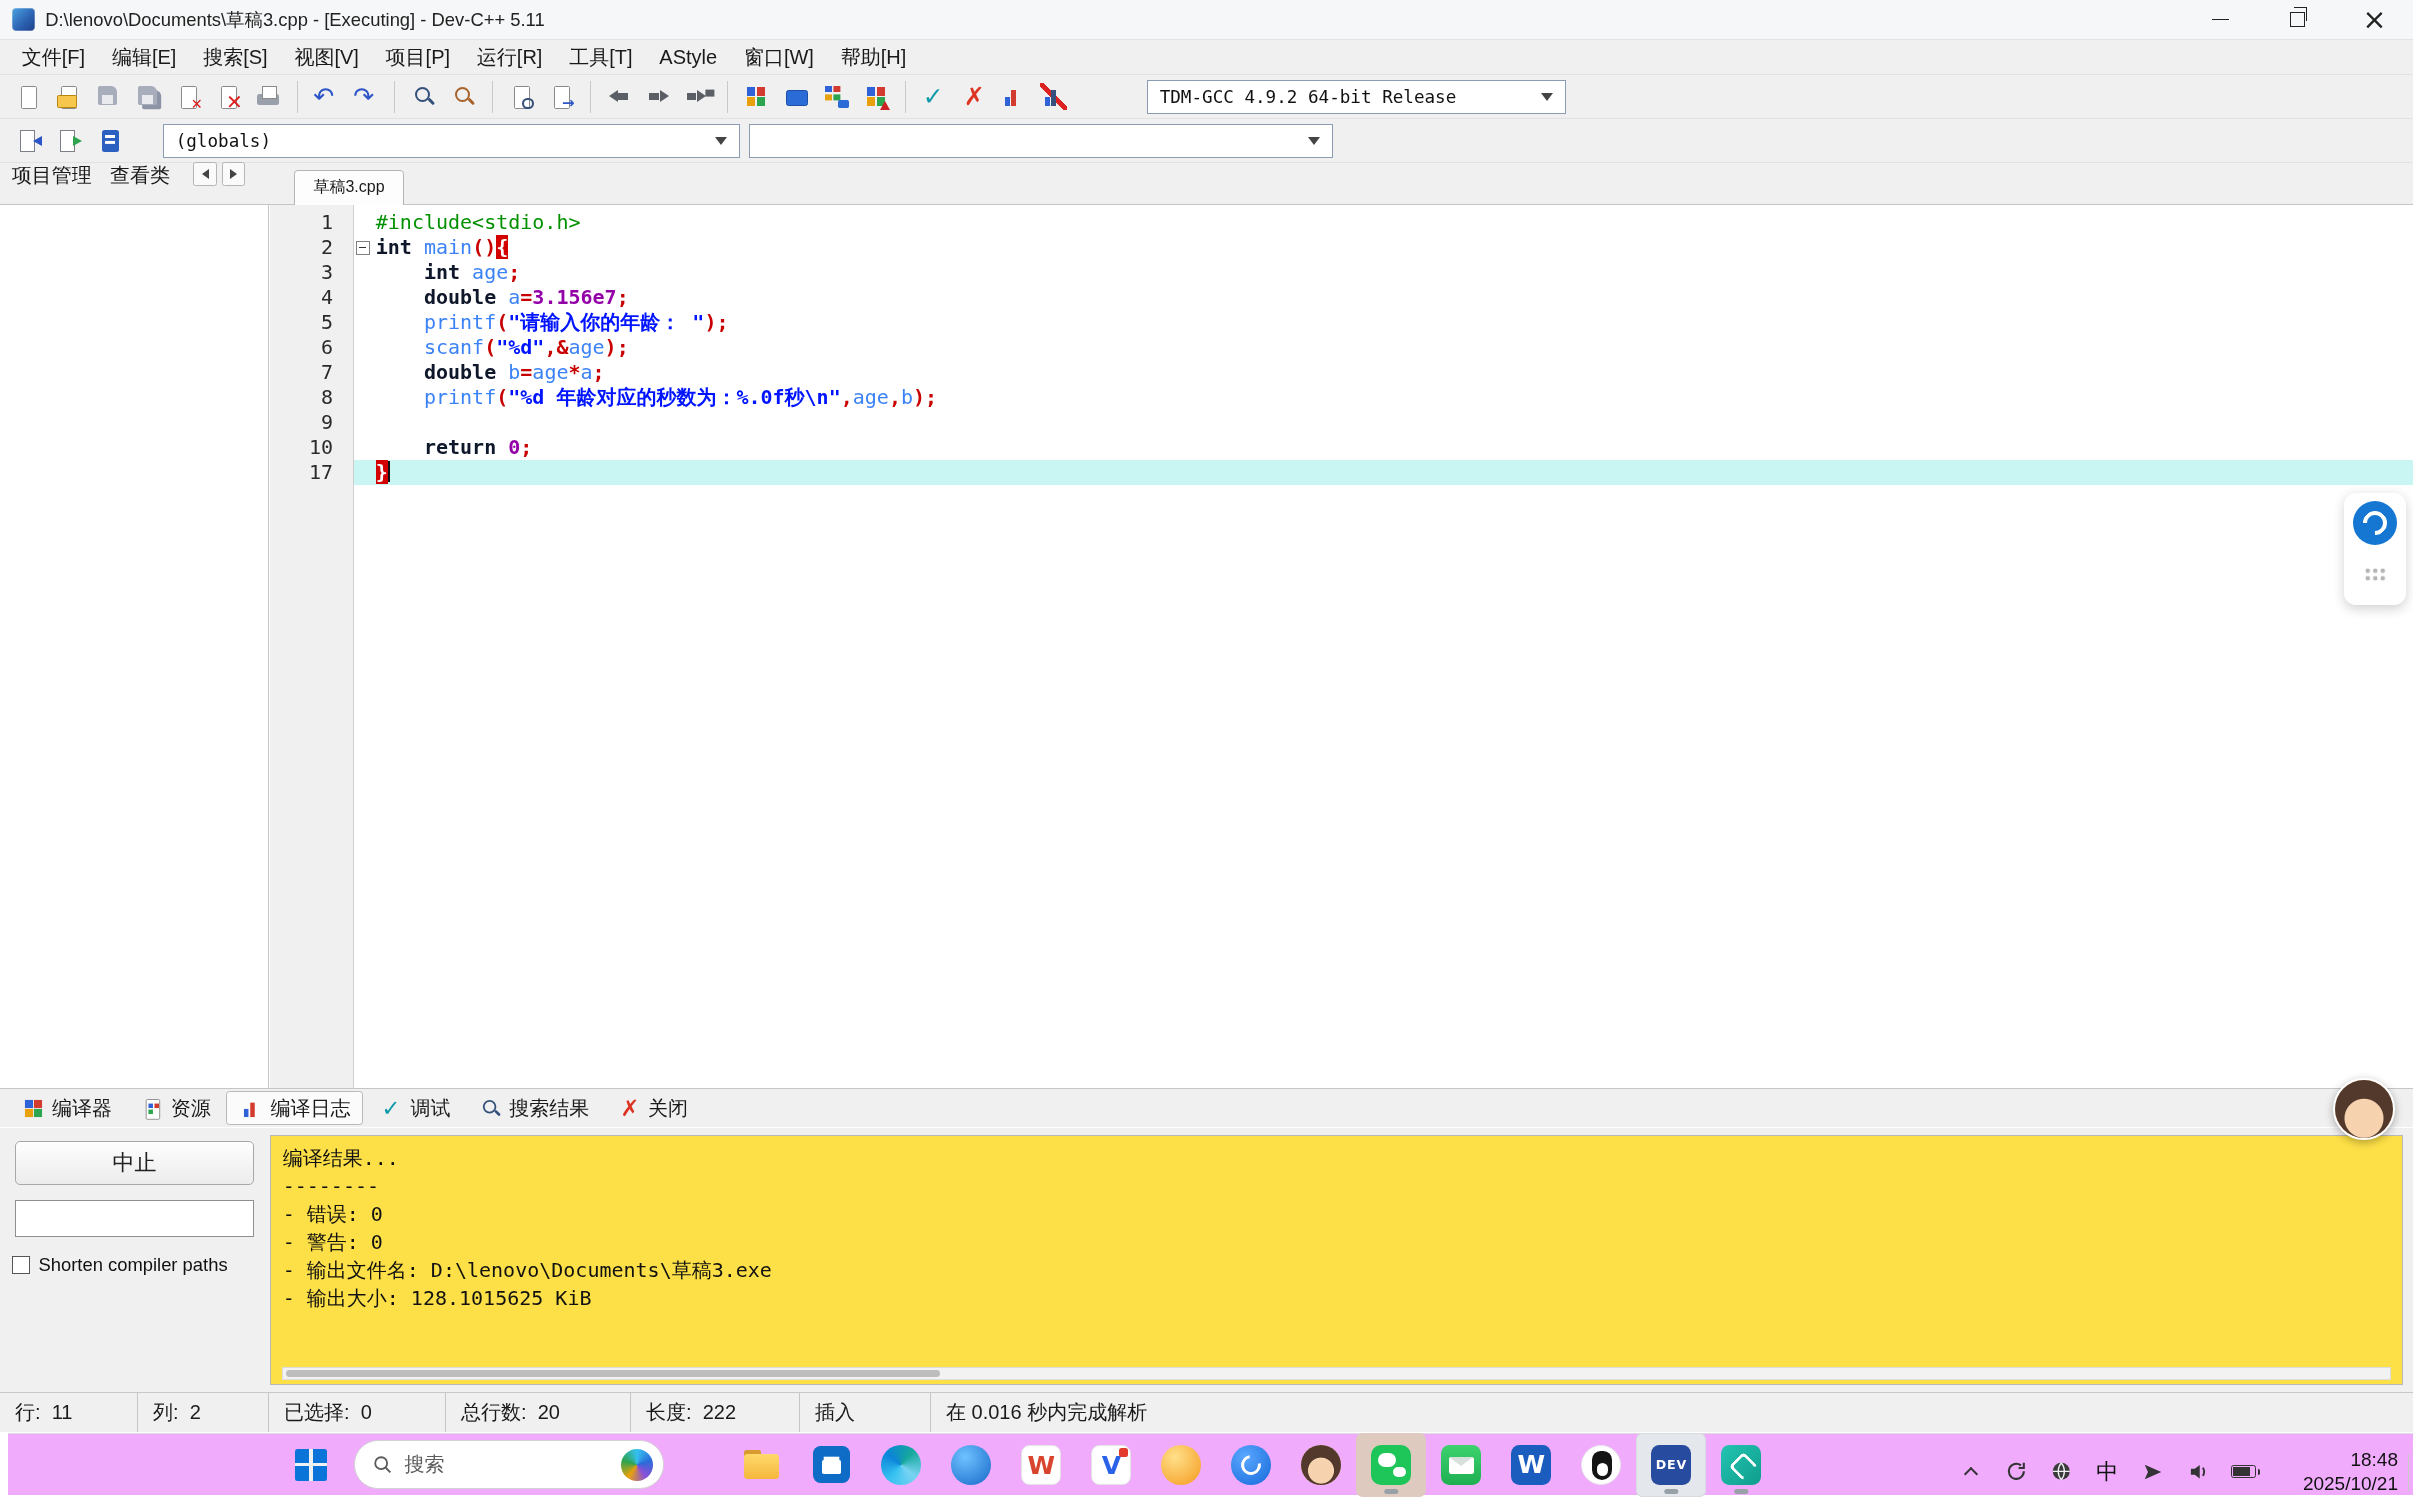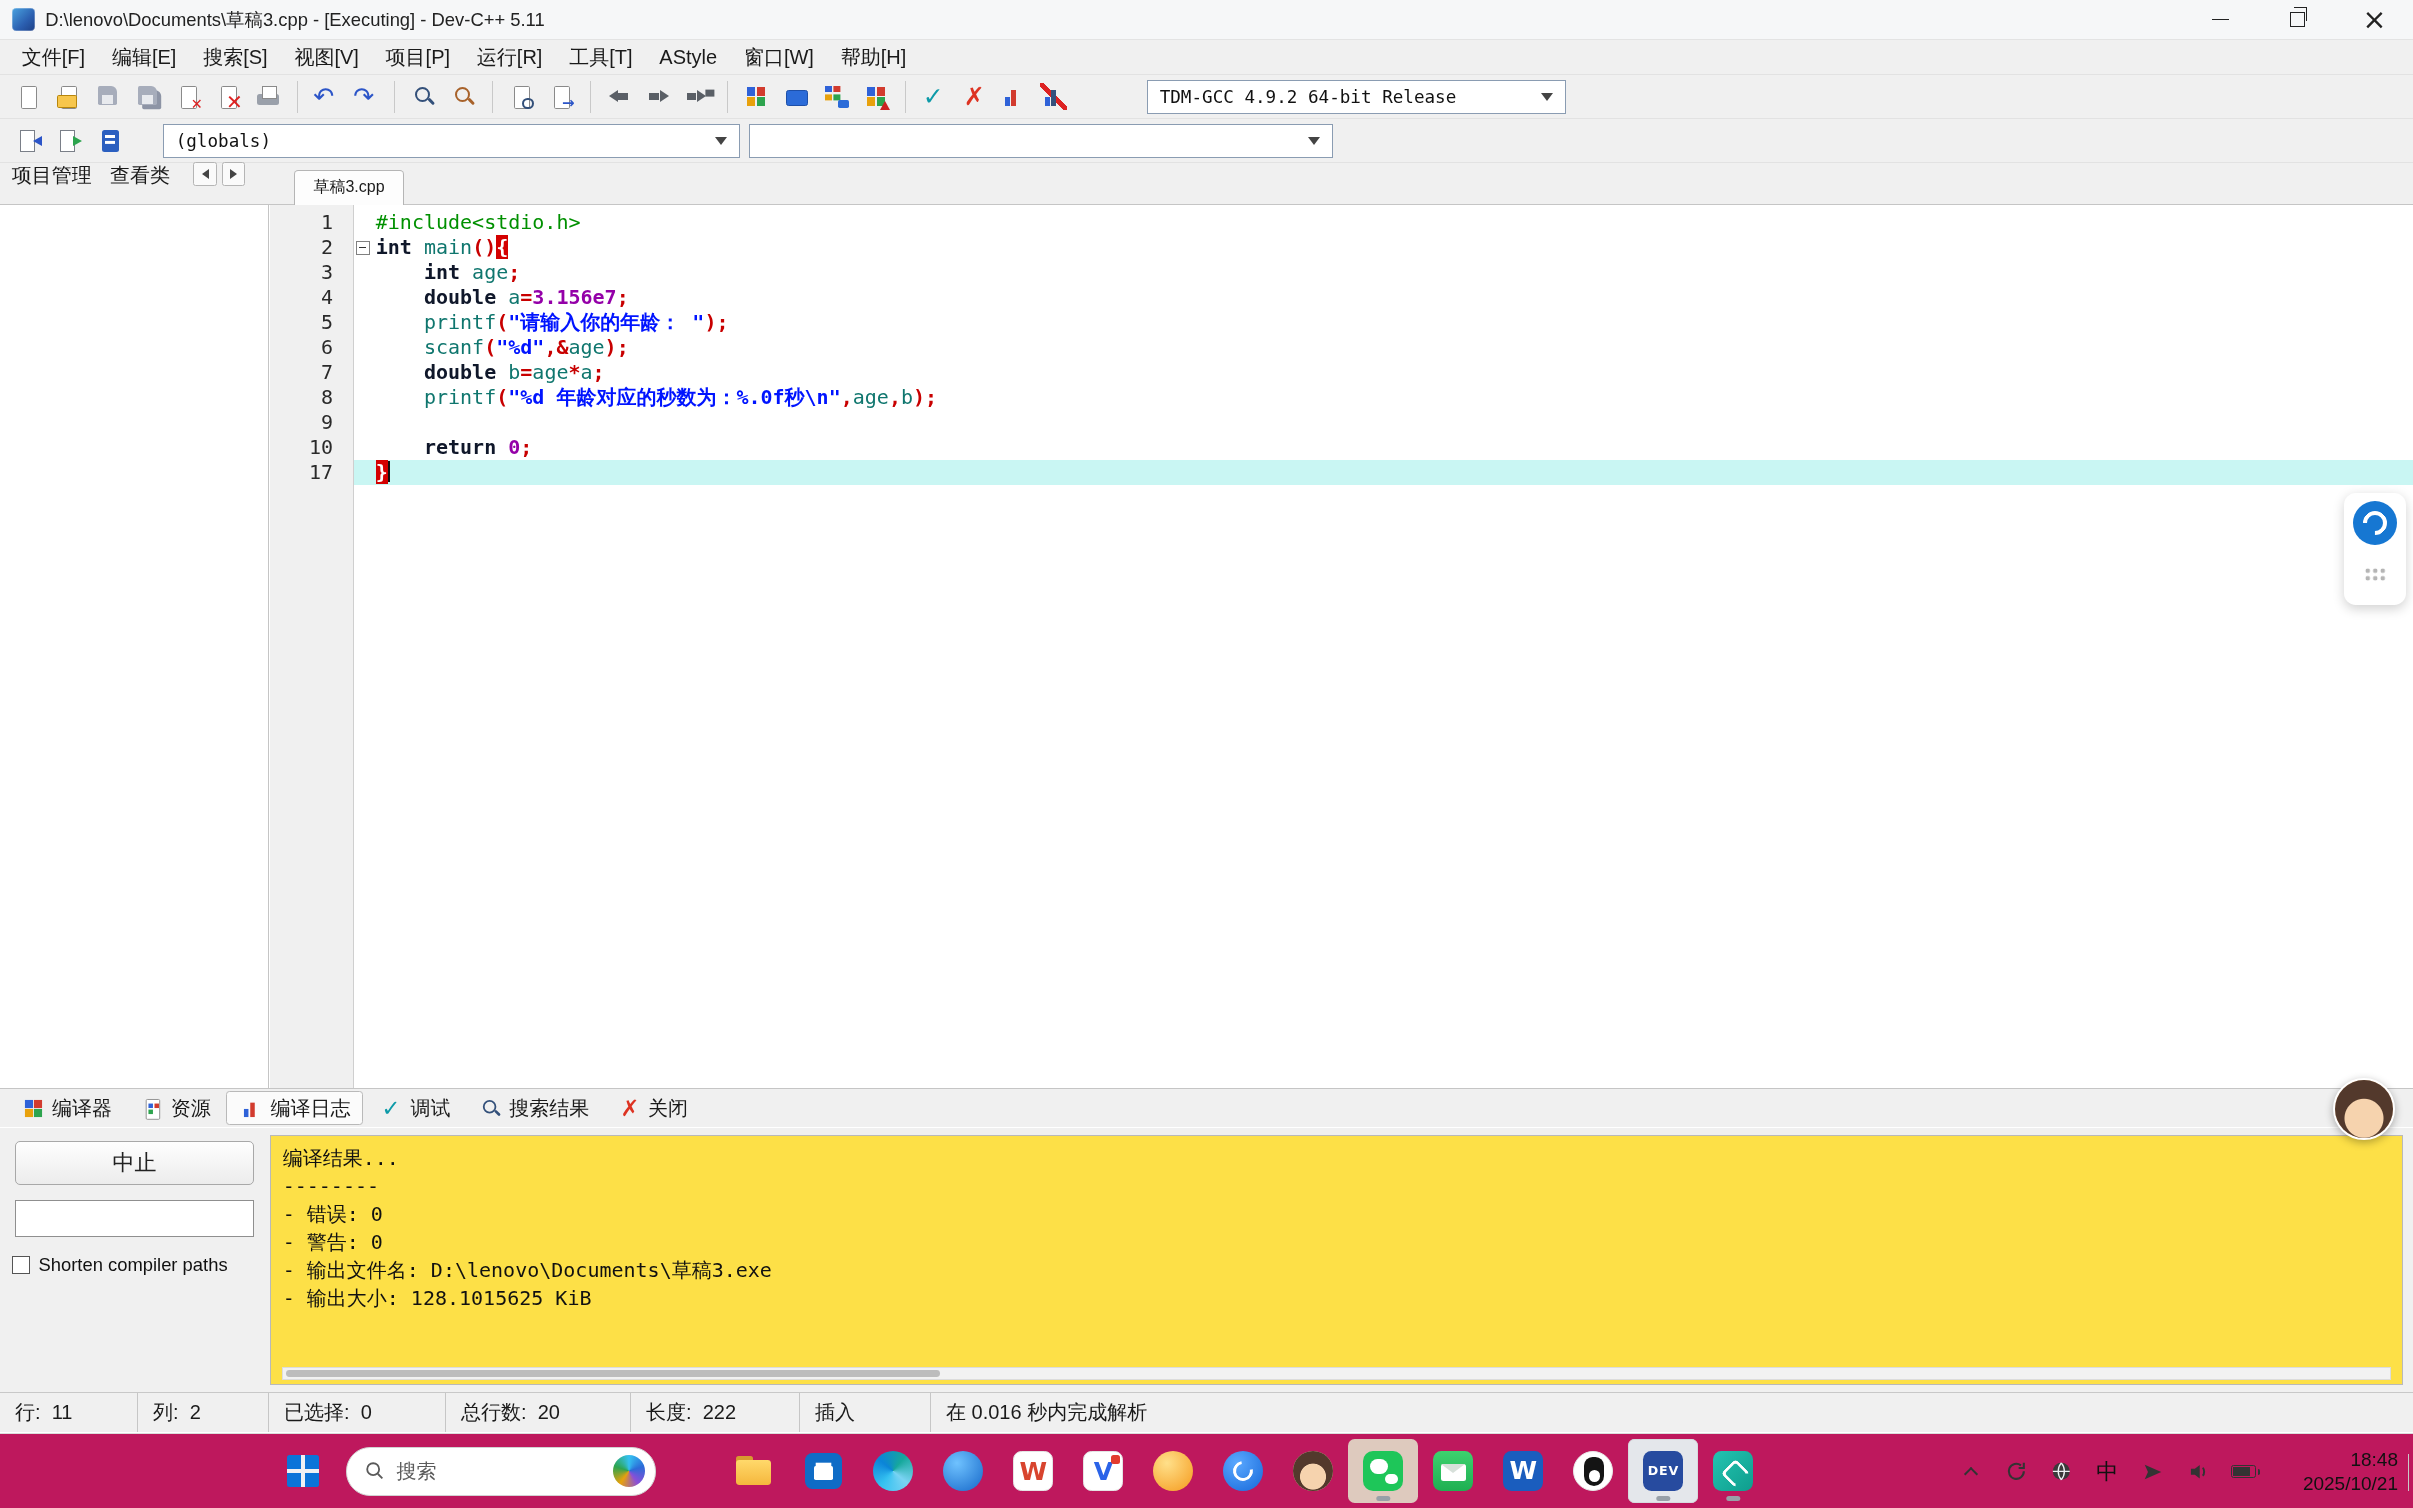--- a/index.html
+++ b/index.html
@@ -99,21 +99,21 @@
 .cl{display:flex;height:25px;font:20px/25px "DejaVu Sans Mono",monospace;position:relative}
 .cl.cur{background:#c9f6f3}
 .ln{flex:0 0 84px;text-align:right;padding-right:20px;background:#f0f0f0;border-right:0.8px solid #cfcfcf;color:#2a2a2a}
 .fold{flex:0 0 18.4px;position:relative}
 .cl.has-fold .fold::before{content:"";position:absolute;left:1.7px;top:5.9px;width:12.6px;height:12.6px;background:#fff;border:0.8px solid #808080}
 .cl.has-fold .fold::after{content:"";position:absolute;left:5px;top:11.7px;width:6.7px;height:1.7px;background:#333}
 .ct{flex:1;white-space:pre;padding-left:3.4px}
 .cur .ct::after{content:"";display:inline-block;width:1.7px;height:21px;background:#111;vertical-align:-3.4px}
 .tk-pre{color:#009000}
 .tk-kw{color:#0f172a;font-weight:bold}
-.tk-pl{color:#0f766e}
+.tk-pl{color:#3b82f6}
 .tk-num{color:#9400a8;font-weight:bold}
 .tk-str{color:#0014ff;font-weight:bold}
 .tk-sym{color:#c80000;font-weight:bold}
 .tk-brk{background:#d40000;color:#fff;font-weight:bold}
 
 
 .btabs{position:absolute;left:0;top:1088px;right:0;height:39px;background:#f0f0f0;border-top:0.8px solid #c5c5c5;display:flex;align-items:center;padding-left:8.4px}
 .btab{display:flex;align-items:center;height:34px;padding:0 11.7px;margin-right:3.4px;border-radius:3.4px;font-size:20px}
 .btab .ic{transform:scale(.9);margin-right:5px}
 .btab.active{background:#fbfbfb;border:0.8px solid #b9b9b9}
@@ -127,21 +127,21 @@
 .log{position:absolute;left:270px;top:6.7px;right:10px;bottom:8.4px;background:#fde047;border:0.8px solid #b9b9b9;padding:8.4px 11.7px;font:20px/28px "DejaVu Sans Mono",monospace;color:#111;overflow:hidden}
 .hscroll{position:absolute;left:282px;right:22px;bottom:13.4px;height:12.6px;background:#f2f2f2;border:0.8px solid #dcdcdc}
 .hthumb{position:absolute;left:3.4px;top:1.7px;height:7.5px;width:31%;background:#bdbdbd;border-radius:3.4px}
 
 
 .statusbar{position:absolute;left:0;top:1392px;right:0;height:40px;background:#f0f0f0;border-top:0.8px solid #c8c8c8;display:flex;align-items:stretch;font-size:20px}
 .scell{display:flex;align-items:center;padding-left:15px;border-right:0.8px solid #c6c6c6;white-space:pre}
 .sc0{width:138px}.sc1{width:131px}.sc2{width:177px}.sc3{width:185px}.sc4{width:169px}.sc5{width:131px}.sc6{flex:1;border-right:none}
 
 
-.taskbar{position:absolute;left:0;top:1433px;right:0;height:75px;background:#be185d;border-top:0.8px solid #dcdcdc;display:flex;align-items:center}
+.taskbar{position:absolute;left:8px;top:1433px;right:0;height:62px;background:#f0abfc;border-top:0.8px solid #dcdcdc;display:flex;align-items:center}
 .start-btn{margin-left:268px;width:70px;height:64px;display:flex;align-items:center;justify-content:center;border-radius:6.7px}
 .win-logo{position:relative;width:32px;height:32px;background:#0b74d9;border-radius:2.5px}
 .win-logo::before{content:"";position:absolute;left:0;right:0;top:14.3px;height:3.4px;background:#eff1f4}
 .win-logo::after{content:"";position:absolute;top:0;bottom:0;left:14.3px;width:3.4px;background:#eff1f4}
 .search-pill{margin-left:8.4px;width:310px;height:49px;background:#fff;border:0.8px solid #d2d2d2;border-radius:24px;display:flex;align-items:center;padding:0 10px 0 17px}
 .search-pill .stext{font-size:20px;color:#5c5c5c;margin-left:10px}
 .bing-ball{margin-left:auto;width:32px;height:32px;border-radius:50%;background:conic-gradient(#35c1f1,#2b6bd8,#8a4fd8,#e8a10c,#2da44e,#35c1f1)}
 .tb-apps{display:flex;margin-left:62px}
 .app{width:70px;height:64px;display:flex;align-items:center;justify-content:center;position:relative;border-radius:6.7px}
 .app .ic{width:40px;height:40px}

